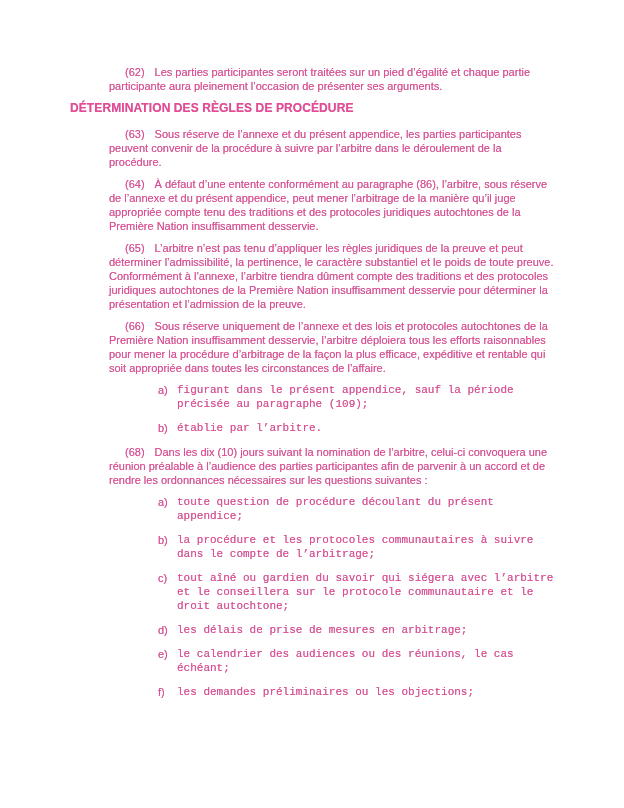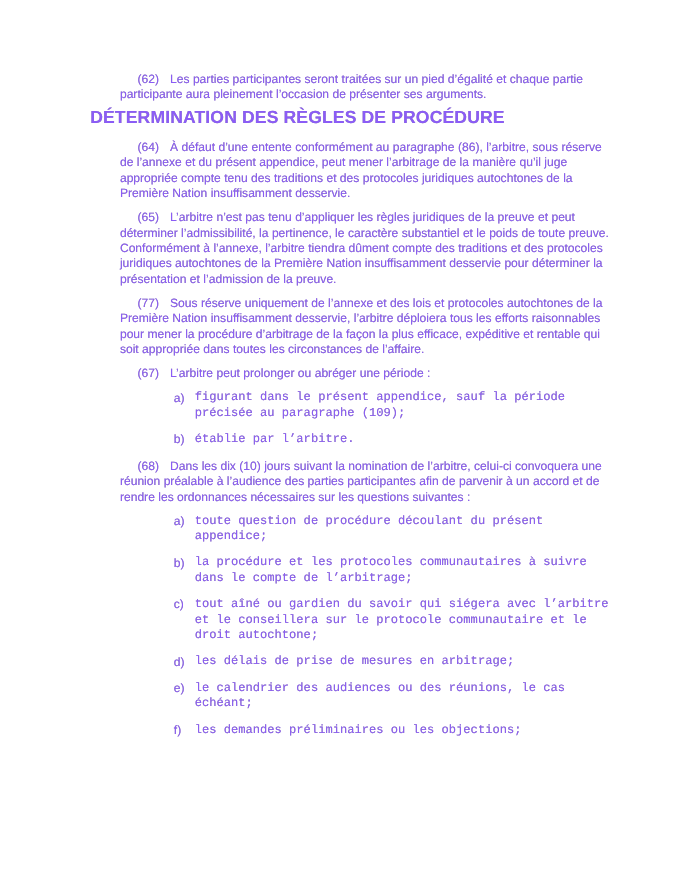--- a/index.html
+++ b/index.html
@@ -4,41 +4,41 @@
 <title>Document</title>
 <style>
   html, body { margin: 0; padding: 0; background: #ffffff; }
   .page {
     position: relative;
     width: 624px;
     height: 808px;
     background: #ffffff;
     overflow: hidden;
     font-family: "Liberation Sans", "DejaVu Sans", sans-serif;
-    color: #8b5cf6;
+    color: #ec4899;
   }
   .doc {
     position: absolute;
     left: 70px;
     top: 65px;
     width: 487px;
     font-size: 11px;
     line-height: 14px;
     text-shadow: 0 0 0.5px rgba(40,40,40,0.45);
   }
   .para {
     margin: 0 0 8px 39px;   
     text-indent: 16px;       
     text-align: left;
   }
   .para .pnum { margin-right: 10px; }
   .heading {
-    font-size: 16px;
+    font-size: 12px;
     font-weight: bold;
-    margin: 6px 0 12px 12px;
+    margin: 6px 0 12px 0;
     text-indent: 0;
     letter-spacing: 0.1px;
   }
   .item {
     display: flex;
     margin: 0 0 10px 88px;   
   }
   .item .ltr { flex: 0 0 19px; }
   .item .txt { flex: 1 1 auto; max-width: 380px; font-family: Liberation Mono, monospace; }
 </style>
@@ -47,36 +47,36 @@
 
 <div class="page">
   <div class="doc">
 
     <p class="para">
       <span class="pnum">(62)</span><span>Les parties participantes seront traitées sur un pied d’égalité et chaque partie participante aura pleinement l’occasion de présenter ses arguments.</span>
     </p>
 
     <h2 class="heading">DÉTERMINATION DES RÈGLES DE PROCÉDURE</h2>
 
+    <p class="para">
+      <span class="pnum">(63)</span><span>Sous réserve de l’annexe et du présent appendice, les parties participantes peuvent convenir de la procédure à suivre par l’arbitre dans le déroulement de la procédure.</span>
+    </p>
 
     <p class="para">
       <span class="pnum">(64)</span><span>À défaut d’une entente conformément au paragraphe (86), l’arbitre, sous réserve de l’annexe et du présent appendice, peut mener l’arbitrage de la manière qu’il juge appropriée compte tenu des traditions et des protocoles juridiques autochtones de la Première Nation insuffisamment desservie.</span>
     </p>
 
     <p class="para">
       <span class="pnum">(65)</span><span>L’arbitre n’est pas tenu d’appliquer les règles juridiques de la preuve et peut déterminer l’admissibilité, la pertinence, le caractère substantiel et le poids de toute preuve. Conformément à l’annexe, l’arbitre tiendra dûment compte des traditions et des protocoles juridiques autochtones de la Première Nation insuffisamment desservie pour déterminer la présentation et l’admission de la preuve.</span>
     </p>
 
     <p class="para">
-      <span class="pnum">(77)</span><span>Sous réserve uniquement de l’annexe et des lois et protocoles autochtones de la Première Nation insuffisamment desservie, l’arbitre déploiera tous les efforts raisonnables pour mener la procédure d’arbitrage de la façon la plus efficace, expéditive et rentable qui soit appropriée dans toutes les circonstances de l’affaire.</span>
+      <span class="pnum">(66)</span><span>Sous réserve uniquement de l’annexe et des lois et protocoles autochtones de la Première Nation insuffisamment desservie, l’arbitre déploiera tous les efforts raisonnables pour mener la procédure d’arbitrage de la façon la plus efficace, expéditive et rentable qui soit appropriée dans toutes les circonstances de l’affaire.</span>
     </p>
 
-    <p class="para">
-      <span class="pnum">(67)</span><span>L’arbitre peut prolonger ou abréger une période :</span>
-    </p>
 
     <div class="item">
       <span class="ltr">a)</span>
       <span class="txt">figurant dans le présent appendice, sauf la période précisée au paragraphe (109);</span>
     </div>
 
     <div class="item">
       <span class="ltr">b)</span>
       <span class="txt">établie par l’arbitre.</span>
     </div>

